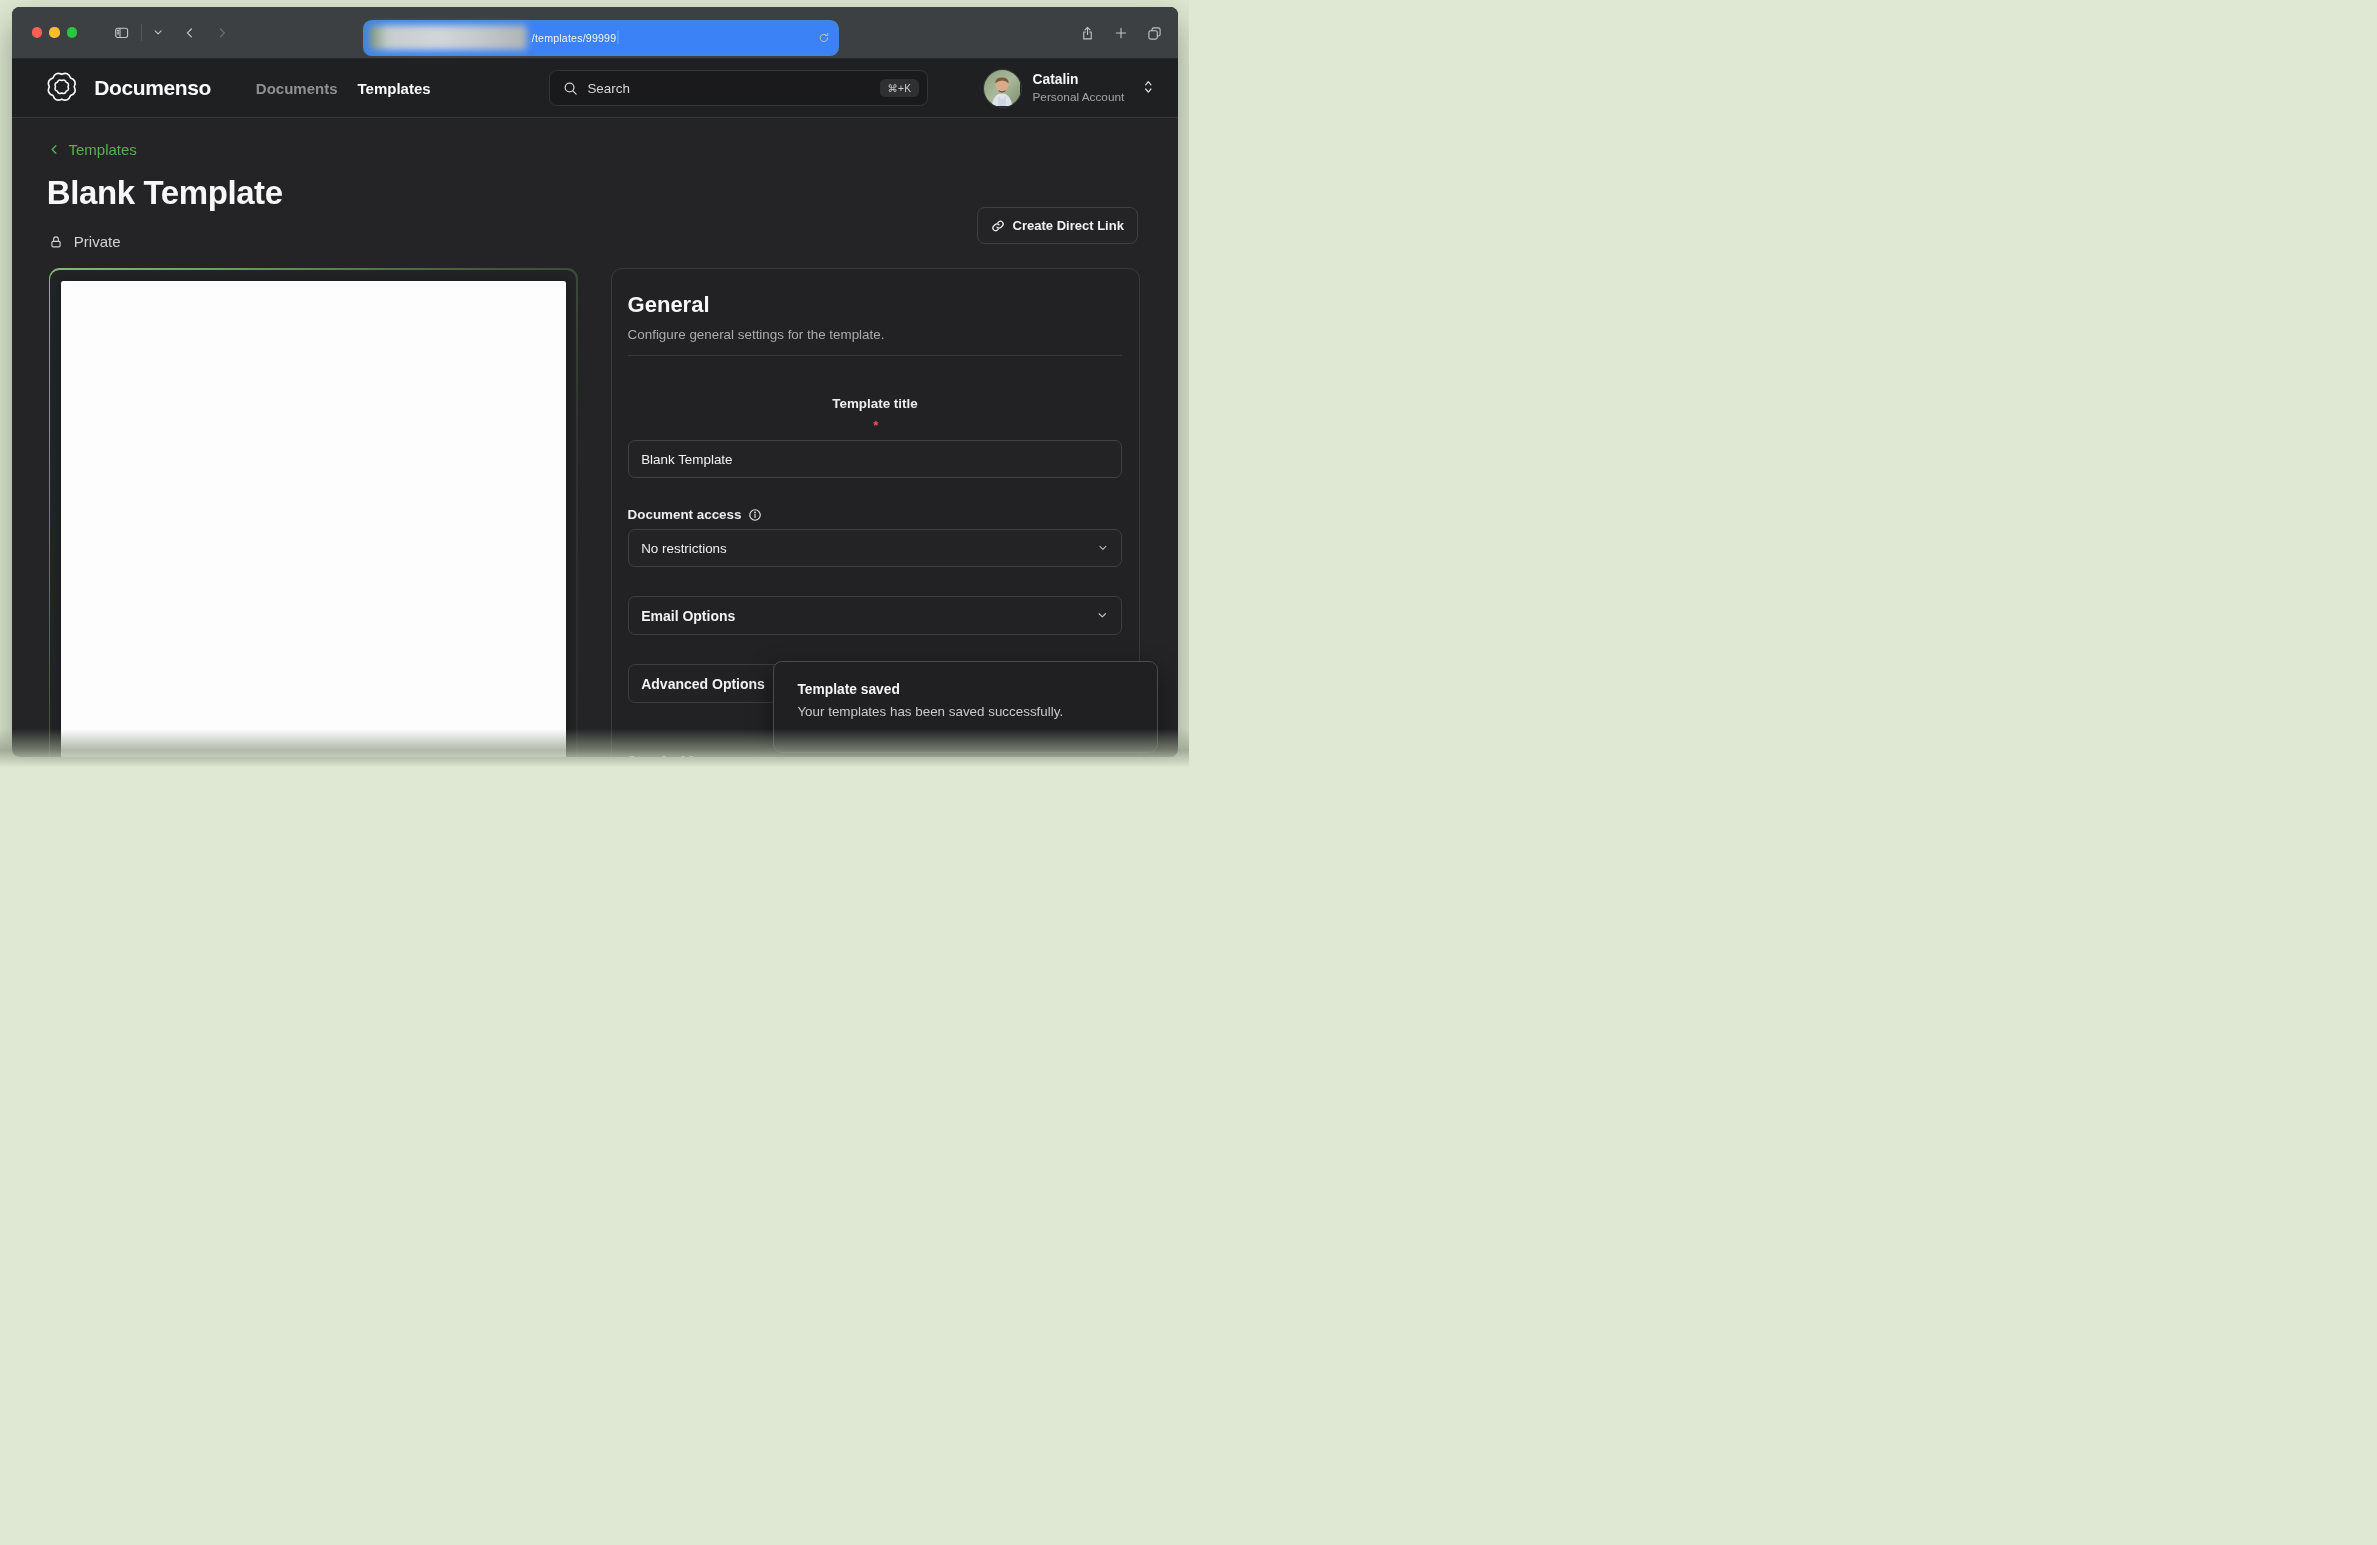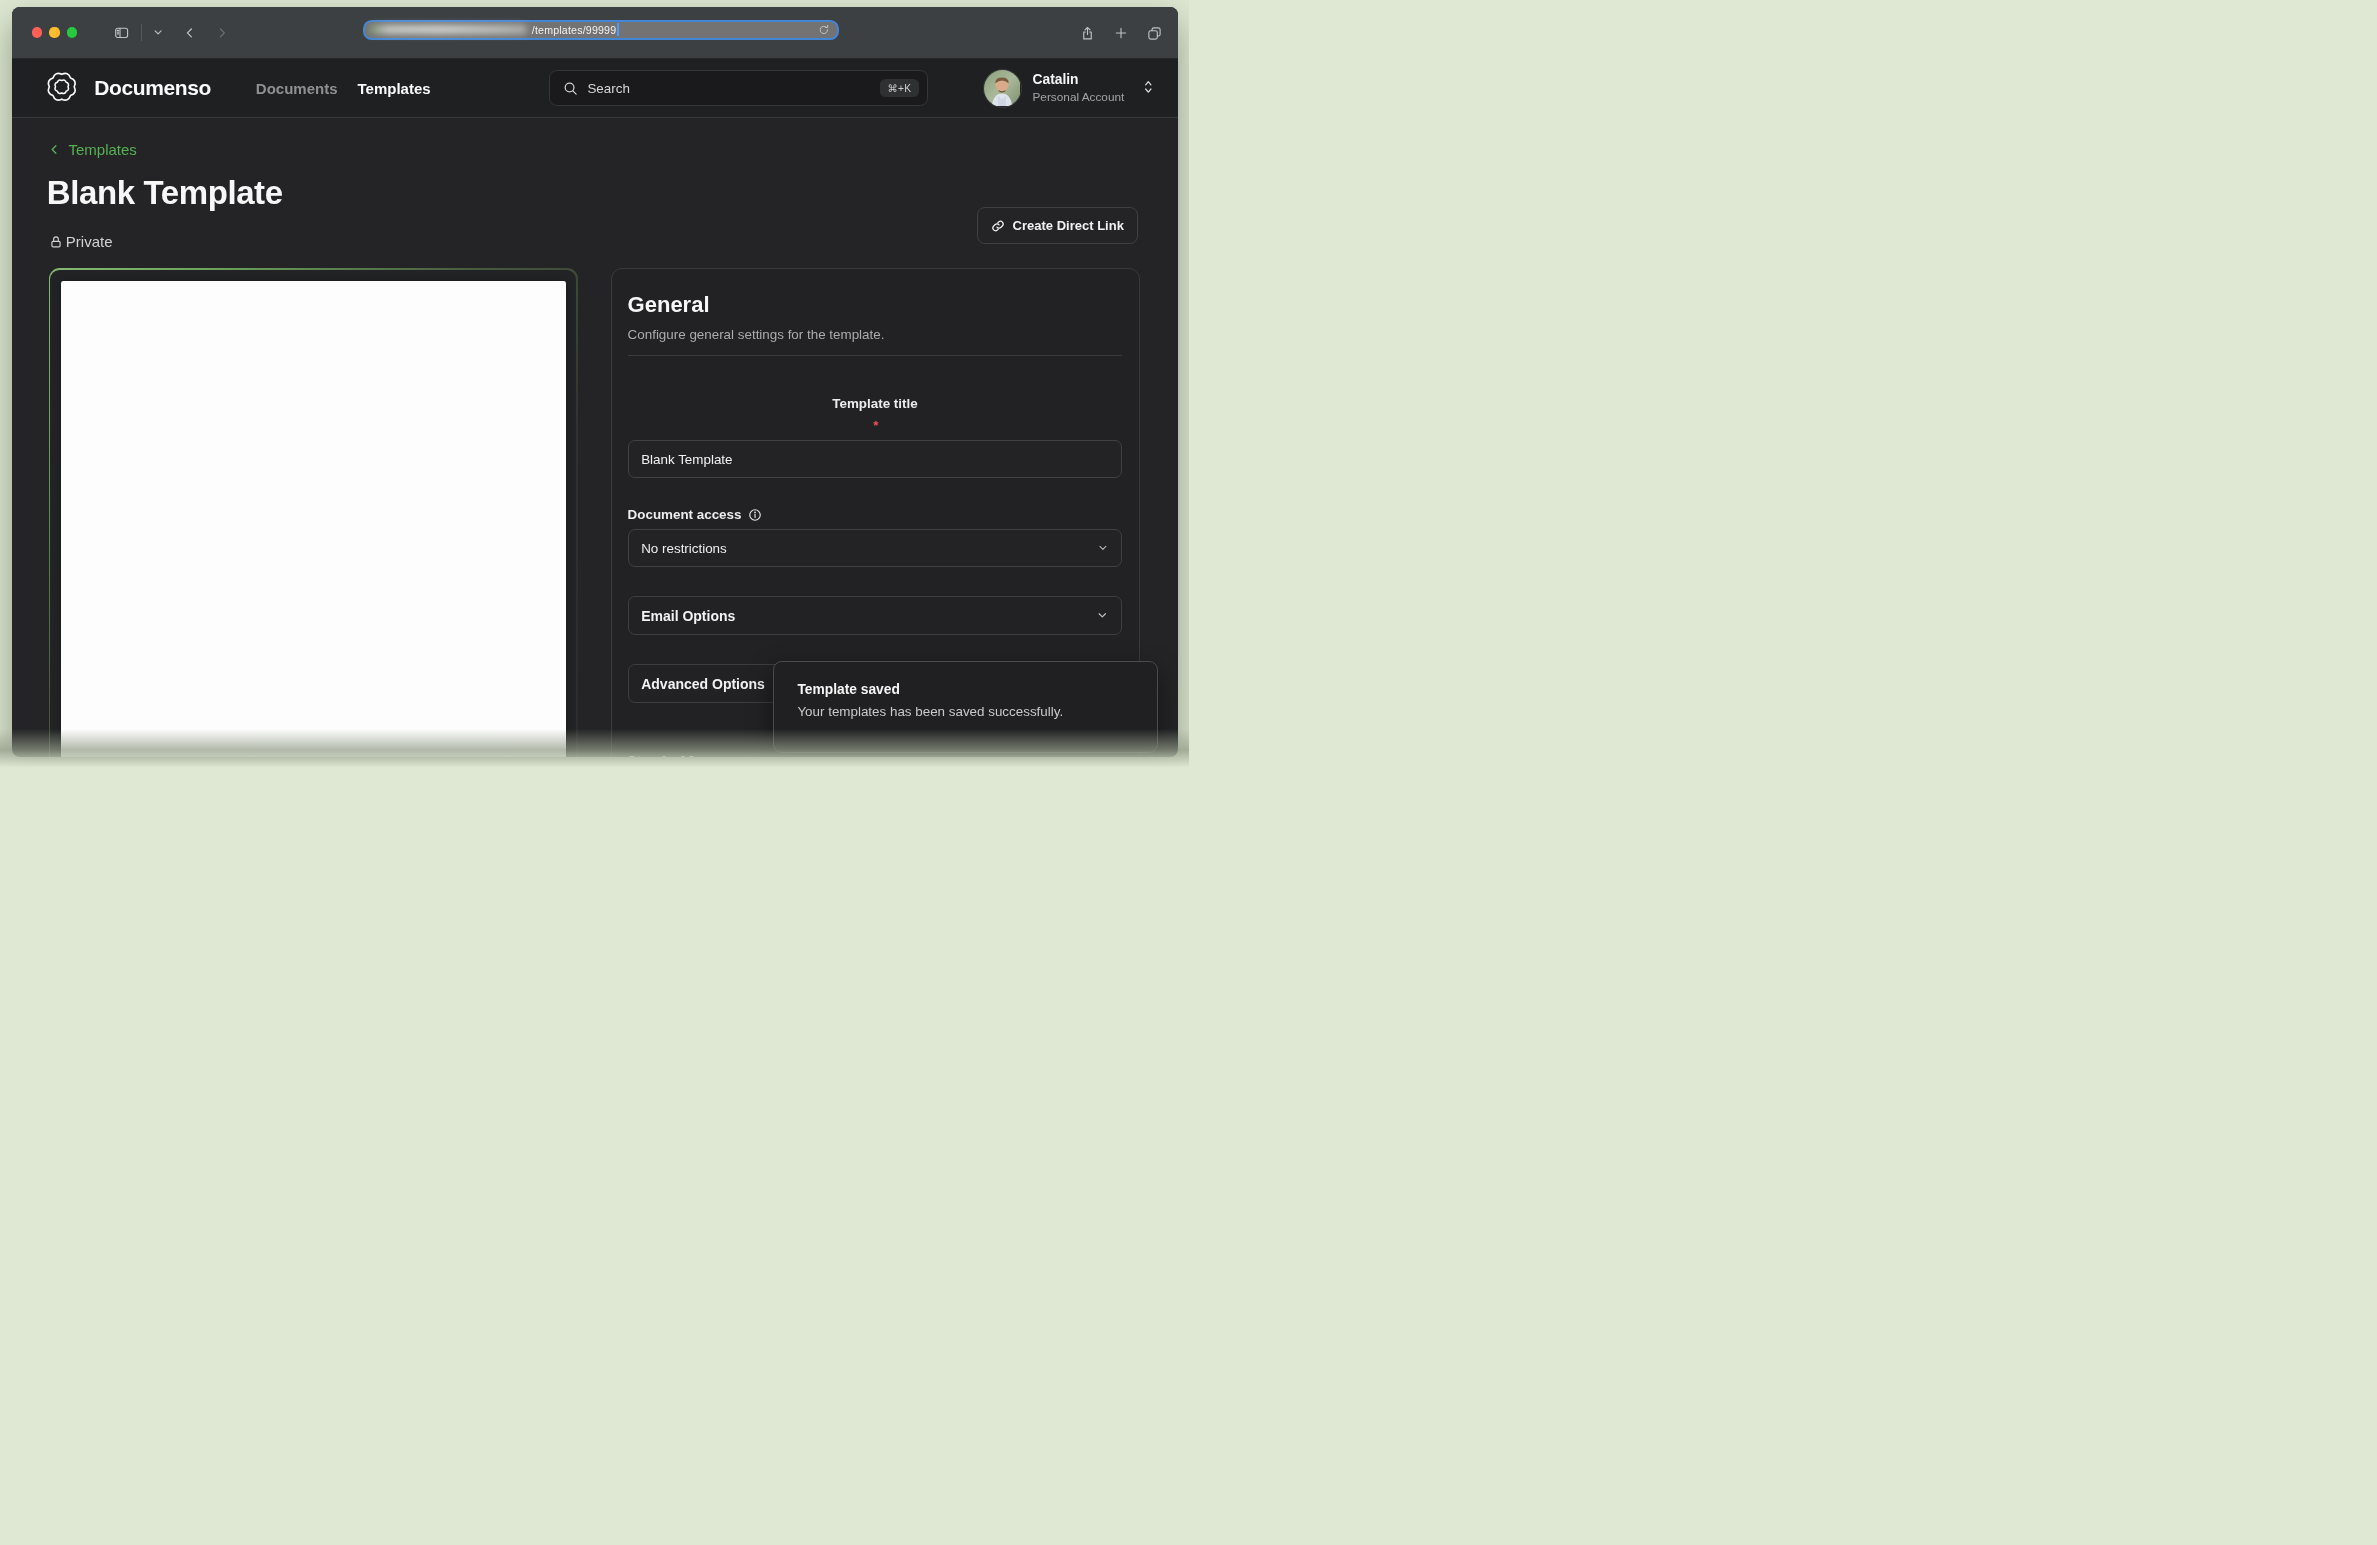--- a/index.html
+++ b/index.html
@@ -32,23 +32,23 @@
   .light.red{background:#ff5f57;}
   .light.yellow{background:#febc2e;}
   .light.green{background:#28c840;}
   .tb-icon{color:#bfc2c4;display:flex;align-items:center;justify-content:center;}
   .tb-icon svg{display:block;}
   .tb-icon.dim{color:#6d7073;}
   .sidebar-group{display:flex;align-items:center;margin-left:36px;gap:6.3px;}
   .vdiv{width:0.8px;height:17.3px;background:#55585b;margin:0 4.7px;}
   .nav-arrows{display:flex;align-items:center;gap:20.5px;margin-left:20.5px;}
   .urlbar{
-    position:absolute;left:351px;top:12.6px;width:476px;height:20px;
+    position:absolute;left:351px;top:12.6px;width:476px;height:36px;
     border-radius:8.7px;border:2.4px solid var(--focus-blue);
-    background:#737373;display:flex;align-items:center;
+    background:#3b82f6;display:flex;align-items:center;
   }
   .url-blur{
     position:absolute;left:3.9px;top:3.2px;bottom:3.2px;width:158px;border-radius:3.9px;
     background:linear-gradient(90deg,#7a9470 0%,#cfd2cc 12%,#dadcd8 45%,#c6c8c4 78%,#b4b6b2 100%);
     filter:blur(3.9px);opacity:.95;
   }
   .url-text{
     position:absolute;left:167px;font-size:10.6px;color:#f2f2f2;letter-spacing:0.2px;
     display:flex;align-items:center;
   }
@@ -81,21 +81,21 @@
   .acct-text{margin-left:10.2px;line-height:1.2;}
   .acct-name{font-size:13.8px;font-weight:700;color:#f6f6f6;}
   .acct-type{font-size:11.8px;color:#a3a3a6;margin-top:1.6px;}
   .acct-chevrons{margin-left:17.3px;color:#d9d9d9;}
   
   .breadcrumb{
     position:absolute;left:37px;top:134px;display:flex;align-items:center;gap:8.7px;
     color:var(--accent-green);font-size:15px;font-weight:500;cursor:pointer;
   }
   .page-title{position:absolute;left:35px;top:167px;font-size:33px;font-weight:700;letter-spacing:-0.4px;color:#f7f7f7;}
-  .visibility{position:absolute;left:37px;top:226px;display:flex;align-items:center;gap:3px;color:#d2d2d2;font-size:15px;}
+  .visibility{position:absolute;left:37px;top:226px;display:flex;align-items:center;gap:11px;color:#d2d2d2;font-size:15px;}
   .direct-link-btn{
     position:absolute;left:965px;top:200px;width:161px;height:37px;border-radius:7.9px;
     border:0.8px solid #3f4042;background:transparent;color:#f2f2f2;
     display:flex;align-items:center;justify-content:center;gap:7.9px;
     font-size:13px;font-weight:600;font-family:inherit;cursor:pointer;
   }
   
   .preview-card{
     position:absolute;left:37px;top:261px;width:529px;height:504px;
     border-radius:11px;padding:1.6px;

